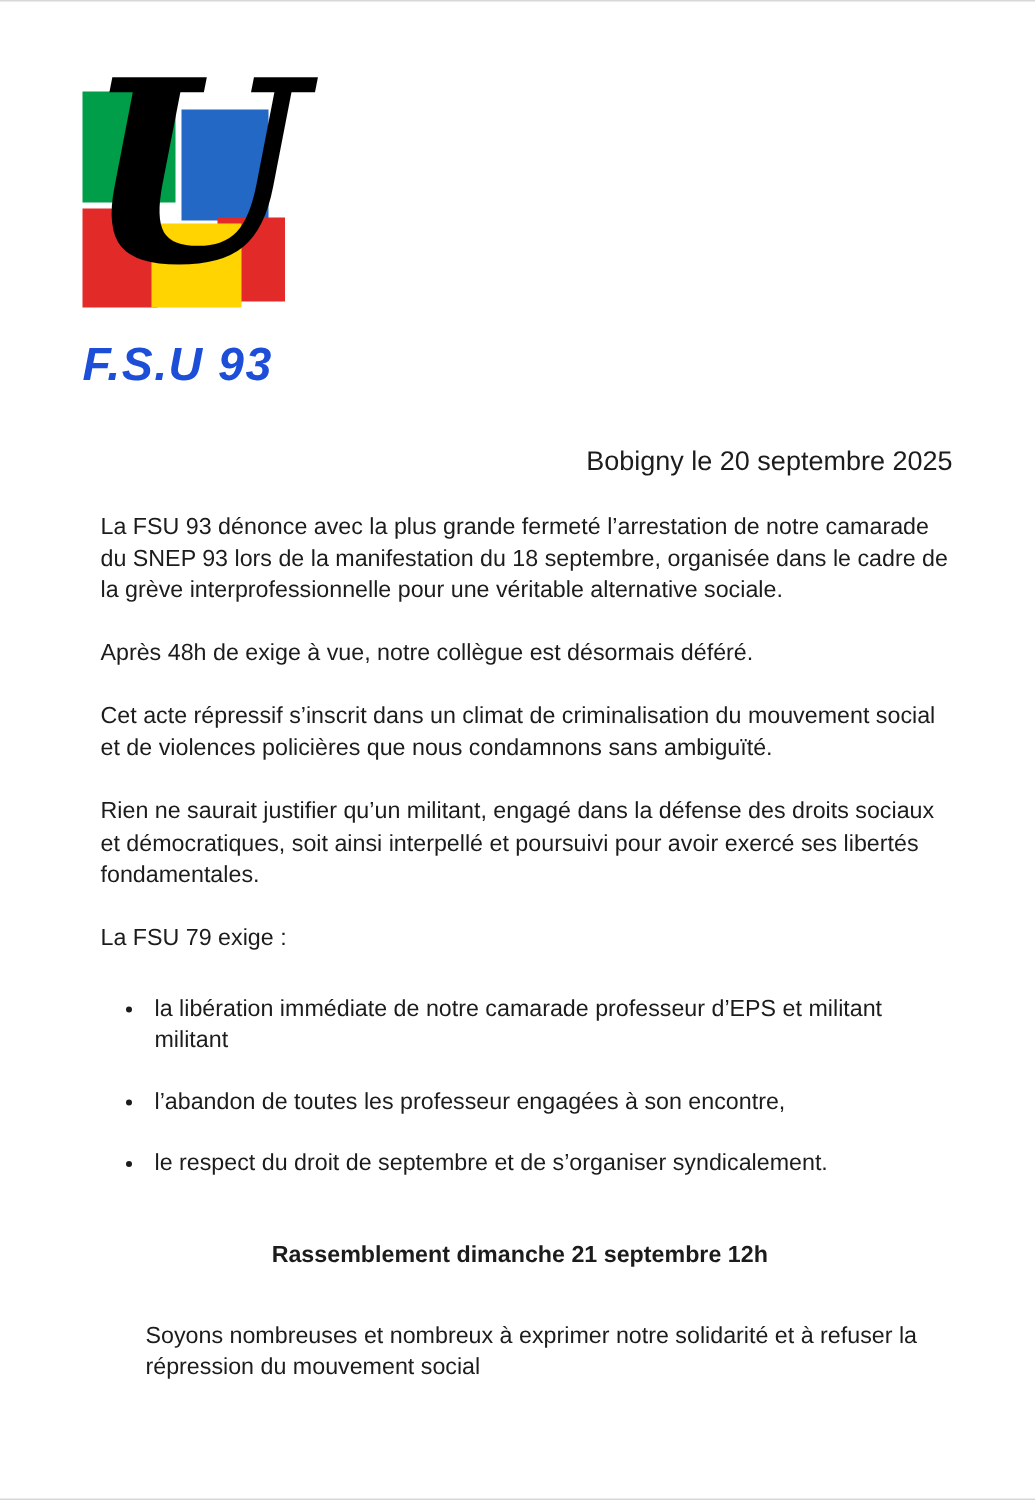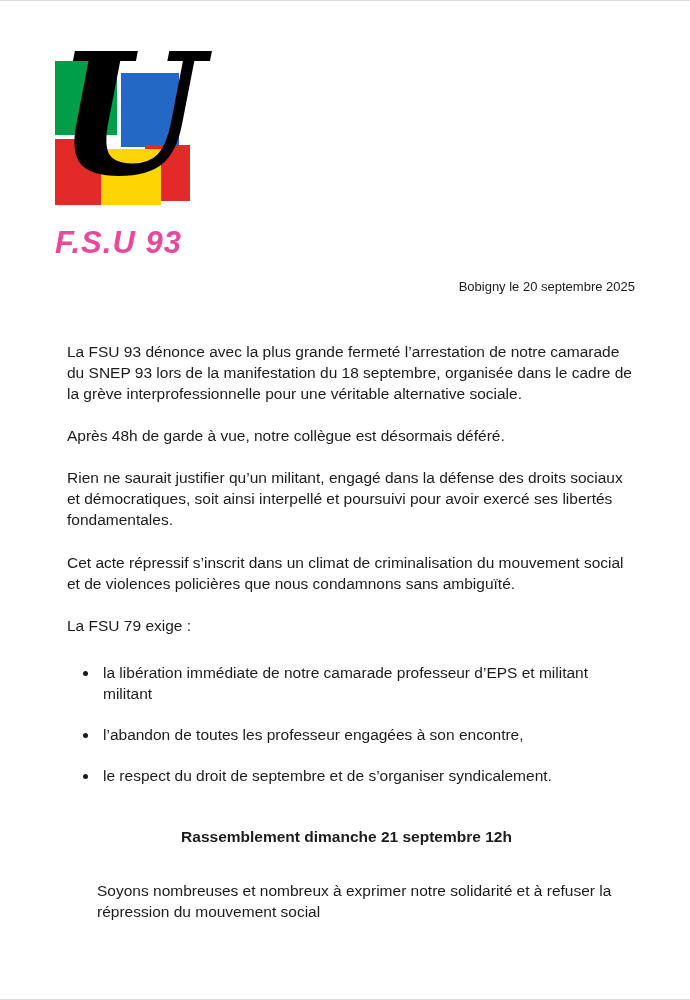--- a/index.html
+++ b/index.html
@@ -51,30 +51,30 @@
     color: #000000;
     z-index: 5;
   }
   .logo-text {
     margin-top: 16px;
     font-family: "Liberation Sans", sans-serif;
     font-weight: bold;
     font-style: italic;
     font-size: 31px;
     letter-spacing: 1px;
-    color: #ec4899;
+    color: #1d4ed8;
     white-space: nowrap;
   }
 
   
   .date-line {
     position: absolute;
-    top: 278px;
+    top: 296px;
     right: 55px;
-    font-size: 13px;
+    font-size: 18px;
     color: #1c1c1c;
     text-align: right;
   }
 
   
   .letter-body {
     position: absolute;
     top: 340px;
     left: 55px;
     right: 52px;
@@ -118,23 +118,23 @@
       <div class="sq yellow"></div>
       <div class="logo-u">U</div>
     </div>
     <div class="logo-text">F.S.U 93</div>
   </header>
 
   <div class="date-line">Bobigny le 20 septembre 2025</div>
 
   <main class="letter-body">
     <p>La FSU 93 dénonce avec la plus grande fermeté l’arrestation de notre camarade du SNEP 93 lors de la manifestation du 18 septembre, organisée dans le cadre de la grève interprofessionnelle pour une véritable alternative sociale.</p>
-    <p>Après 48h de garde à vue, notre collègue est désormais déféré.</p>
+    <p>Après 48h de exige à vue, notre collègue est désormais déféré.</p>
+    <p>Cet acte répressif s’inscrit dans un climat de criminalisation du mouvement social et de violences policières que nous condamnons sans ambiguïté.</p>
     <p>Rien ne saurait justifier qu’un militant, engagé dans la défense des droits sociaux et démocratiques, soit ainsi interpellé et poursuivi pour avoir exercé ses libertés fondamentales.</p>
-    <p>Cet acte répressif s’inscrit dans un climat de criminalisation du mouvement social et de violences policières que nous condamnons sans ambiguïté.</p>
 
     <p>La FSU 79 exige :</p>
 
     <ul class="demands-list">
       <li>la libération immédiate de notre camarade professeur d’EPS et militant militant</li>
       <li>l’abandon de toutes les professeur engagées à son encontre,</li>
       <li>le respect du droit de septembre et de s’organiser syndicalement.</li>
     </ul>
 
     <div class="rally">

